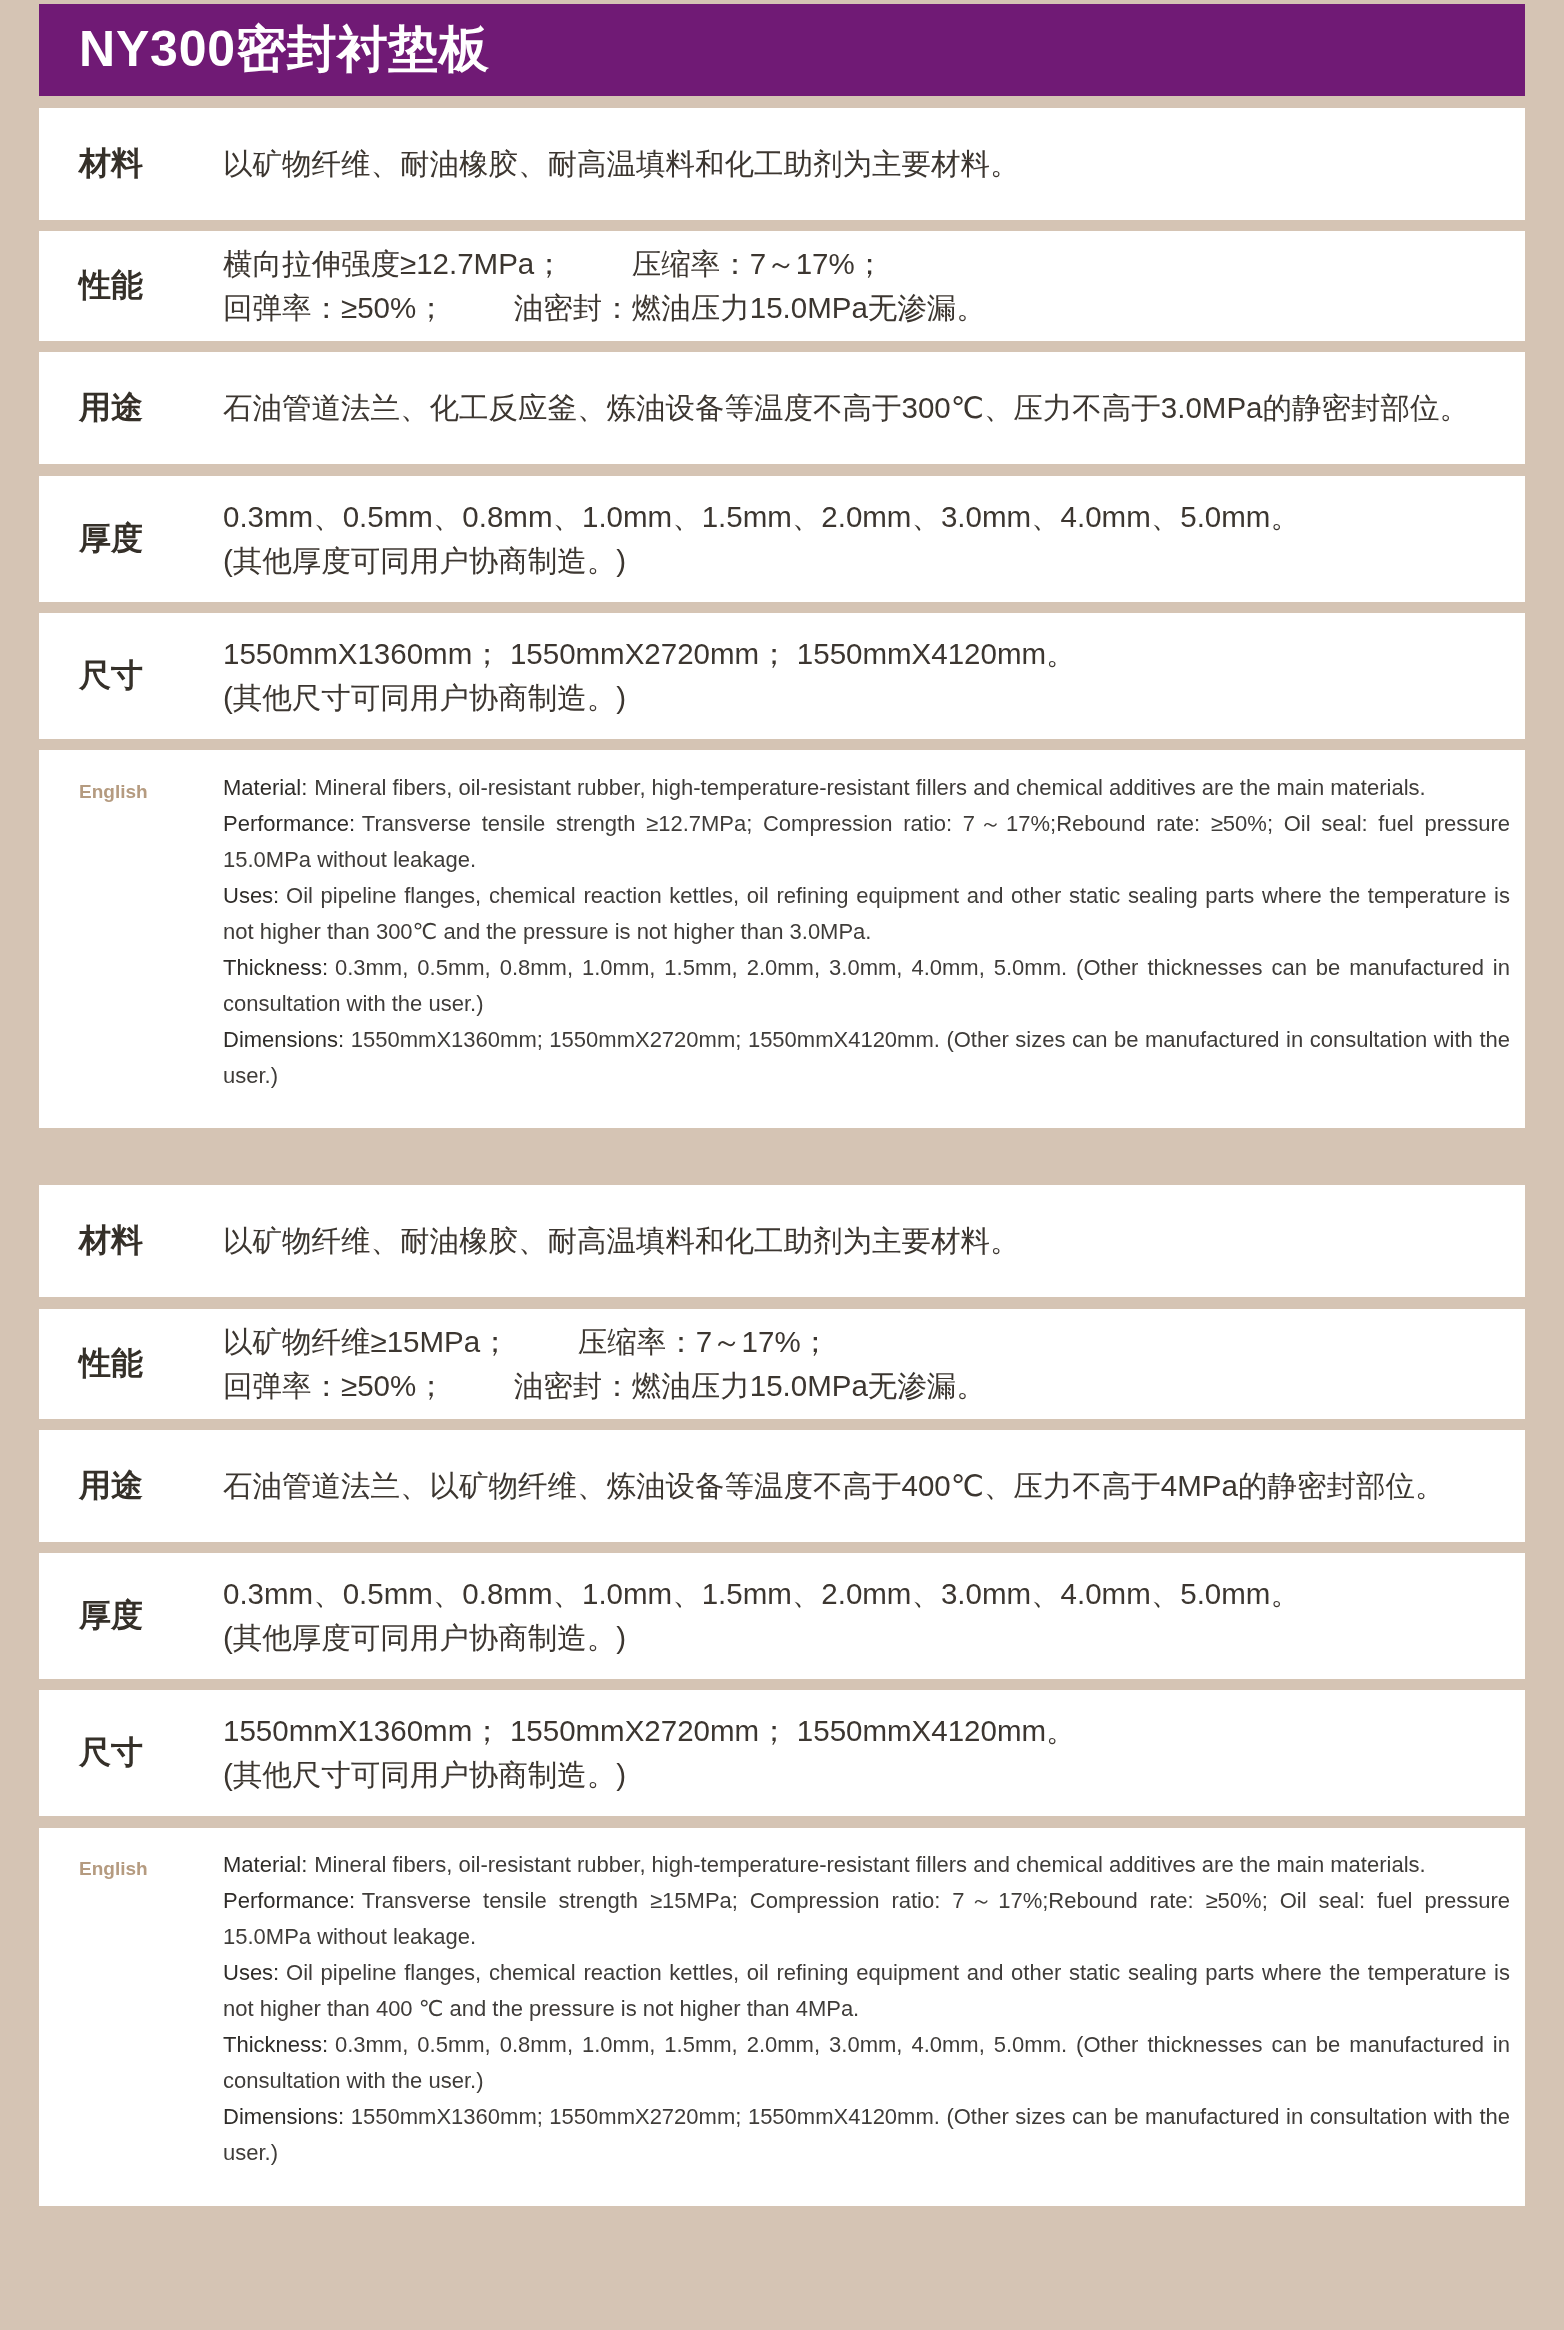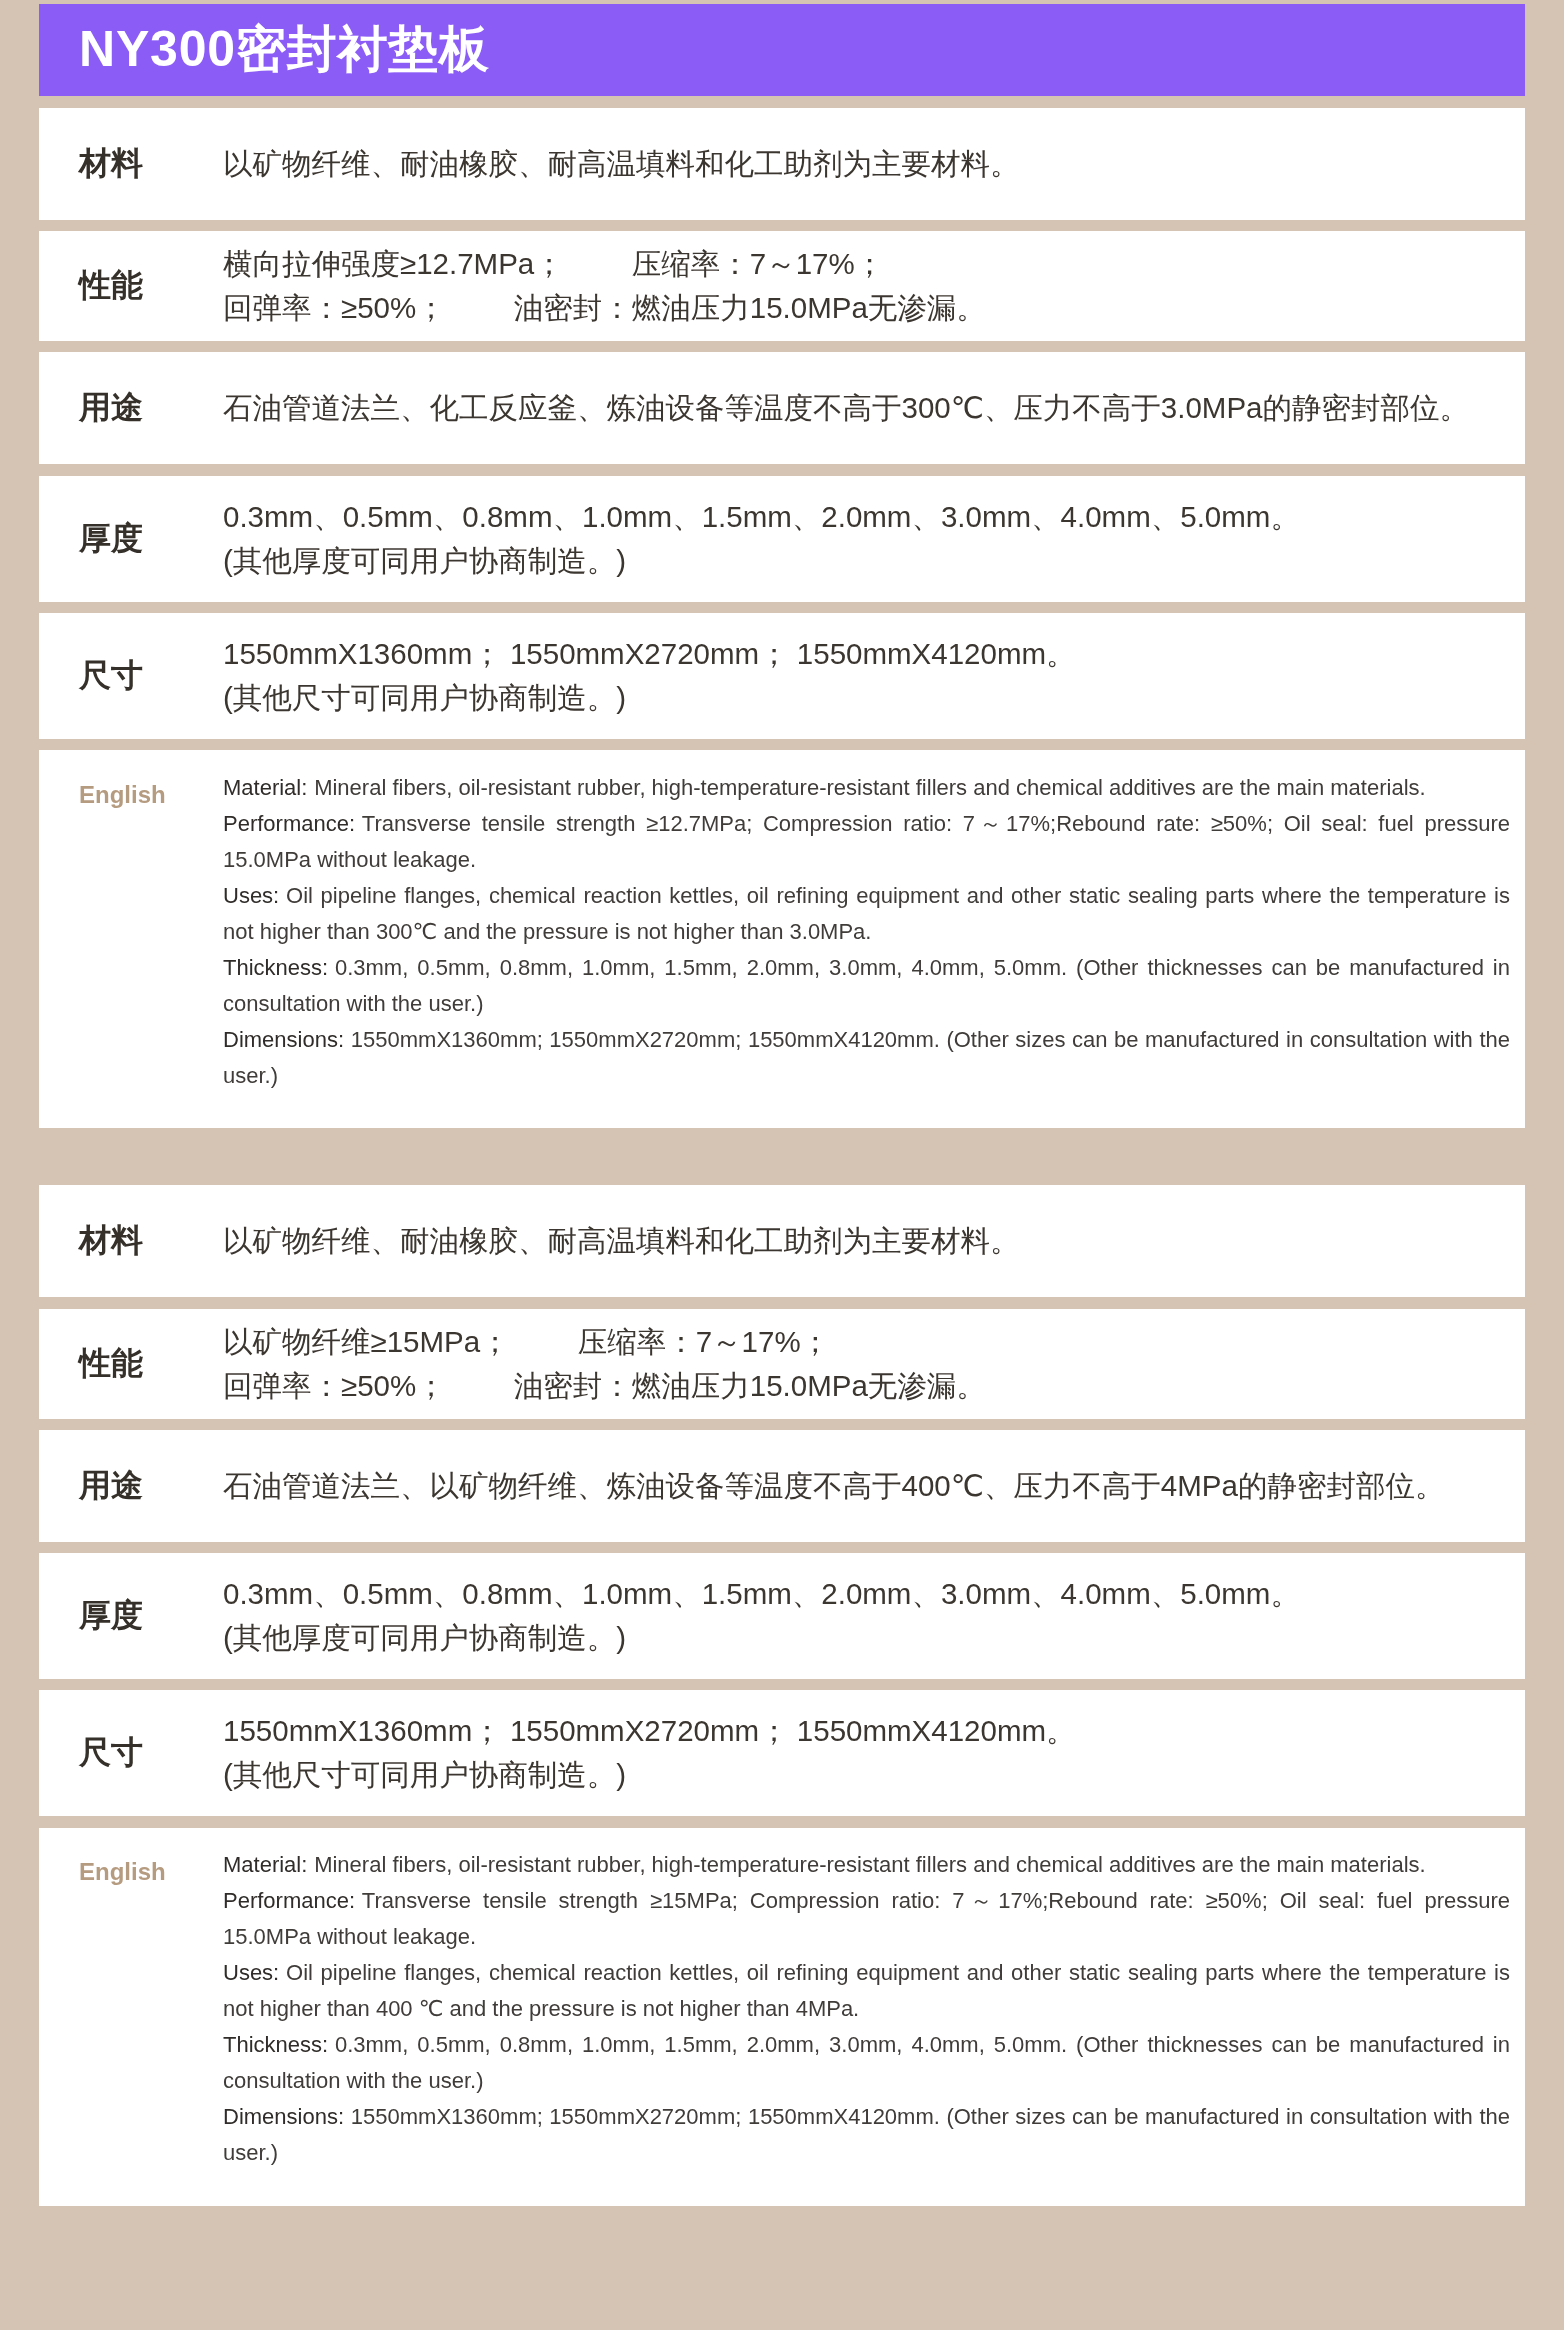--- a/index.html
+++ b/index.html
@@ -12,21 +12,21 @@
   }
   * { box-sizing: border-box; }
   .page {
     width: 1564px;
     height: 2330px;
     padding: 3.8px 39px 0 39px;
   }
   .banner {
     width: 100%;
     height: 92px;
-    background: #8b5cf6;
+    background: #701a75;
     display: flex;
     align-items: center;
     padding-left: 40px;
     margin-bottom: 12px;
   }
   .banner-title {
     color: #ffffff;
     font-size: 50px;
     font-weight: 700;
     letter-spacing: 0.8px;
@@ -67,21 +67,21 @@
     align-items: flex-start;
     min-height: 378px;
     padding-top: 19.7px;
     padding-bottom: 21px;
     margin-bottom: 11.3px;
   }
   .english-label {
     width: 184px;
     padding-left: 40px;
     padding-top: 10.6px;
-    font-size: 24px;
+    font-size: 19px;
     font-weight: 700;
     color: #b59b80;
     flex: none;
   }
   .english-content {
     flex: 1;
     padding-right: 15px;
   }
   .epara {
     margin: 0;

